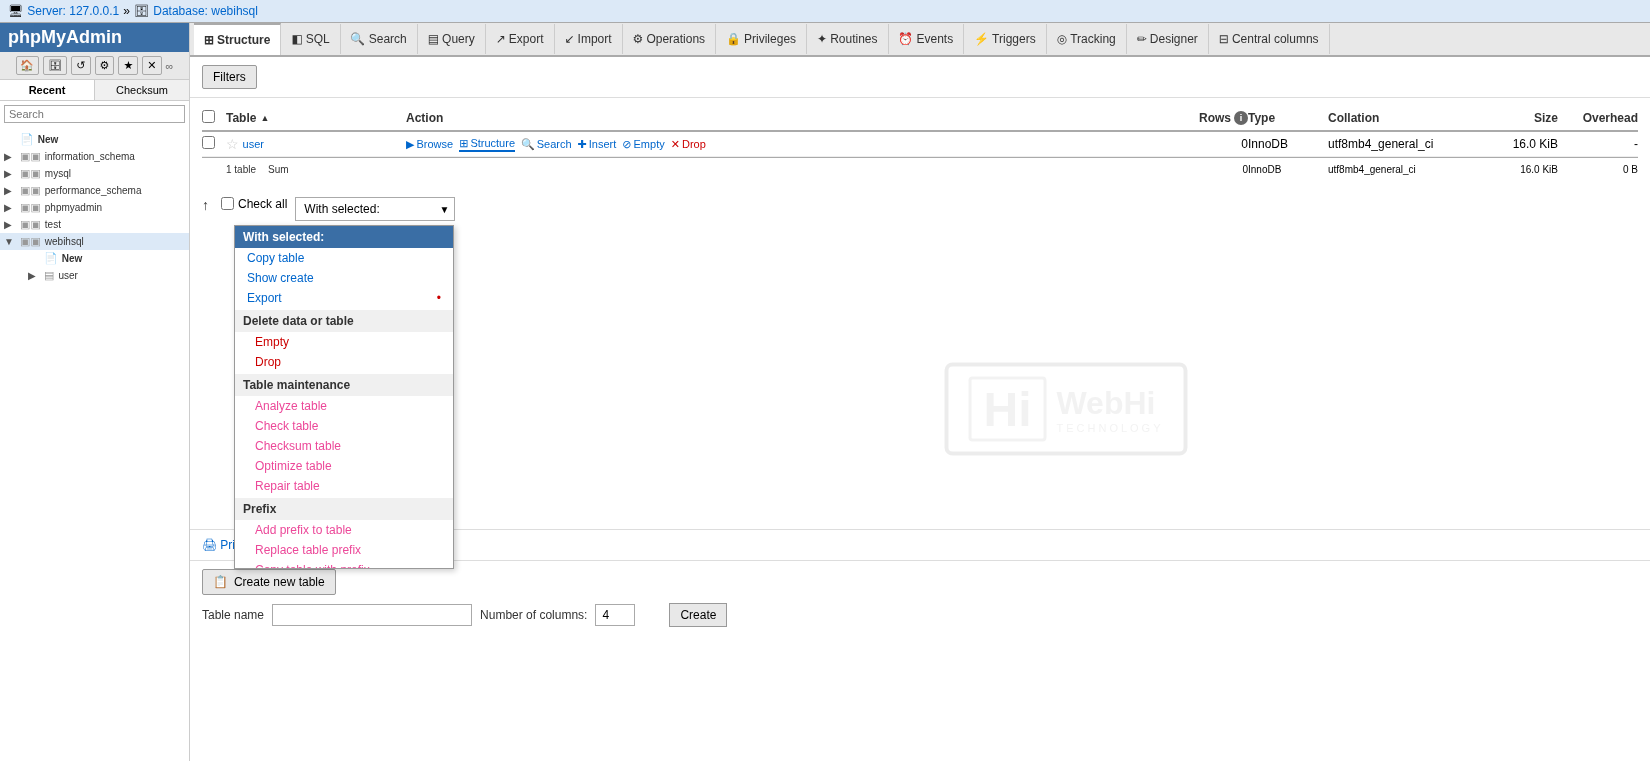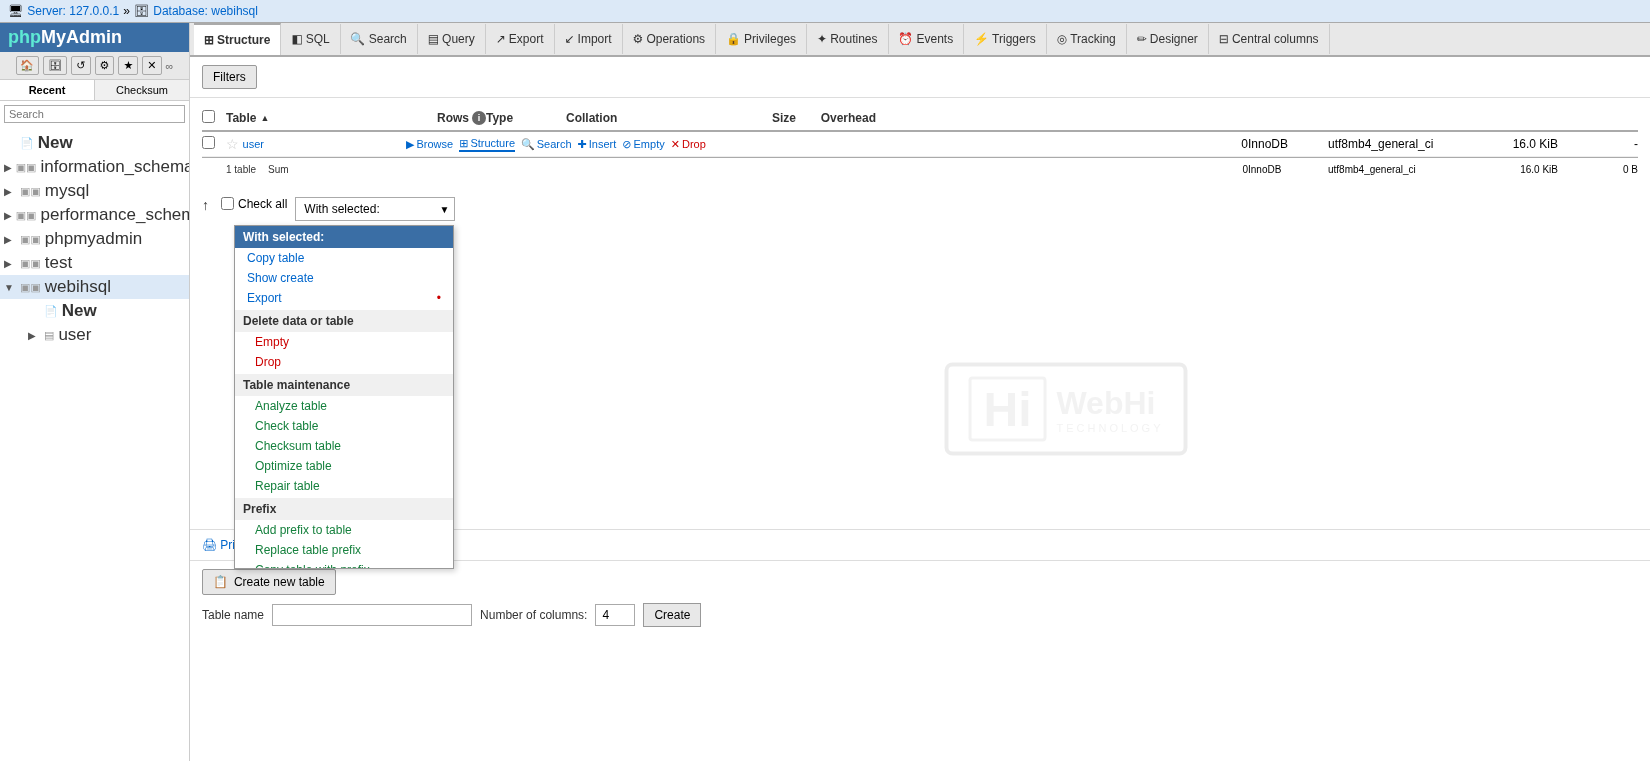--- a/index.html
+++ b/index.html
@@ -8,39 +8,39 @@
     
     .top-bar { background: #dce9f7; border-bottom: 1px solid #aaa; display: flex; align-items: center; padding: 4px 8px; font-size: 12px; gap: 4px; }
 
     
     .main-layout { display: flex; flex: 1; overflow: hidden; }
 
     
     .sidebar { width: 190px; background: #fff; border-right: 1px solid #ccc; display: flex; flex-direction: column; overflow-y: auto; }
     .sidebar-header { background: #3a6ea5; padding: 4px 8px; }
     .phpmyadmin-logo { color: #fff; font-size: 18px; font-weight: bold; }
-    .phpmyadmin-logo span.php { color: #5eead4; }
+    .phpmyadmin-logo span.php { color: #ffffff; }
     .phpmyadmin-logo span.myadmin { color: #fff; }
 
     .sidebar-toolbar { display: flex; align-items: center; justify-content: center; gap: 4px; padding: 4px; background: #e8e8e8; border-bottom: 1px solid #ccc; }
     .sidebar-toolbar button { background: none; border: 1px solid #aaa; cursor: pointer; padding: 2px 4px; border-radius: 2px; font-size: 11px; }
 
     .sidebar-tabs { display: flex; border-bottom: 1px solid #ccc; background: #f0f0f0; }
     .sidebar-tab { flex: 1; text-align: center; padding: 4px; cursor: pointer; font-size: 11px; border-right: 1px solid #ccc; }
     .sidebar-tab:last-child { border-right: none; }
     .sidebar-tab.active { background: #fff; font-weight: bold; }
 
     .sidebar-search { padding: 4px; }
     .sidebar-search input { width: 100%; border: 1px solid #aaa; padding: 2px 4px; font-size: 11px; }
 
     .sidebar-tree { flex: 1; overflow-y: auto; padding: 4px 0; }
     .tree-item { display: flex; align-items: center; gap: 4px; padding: 2px 4px; cursor: pointer; white-space: nowrap; }
     .tree-item.selected { background: #dce9f7; }
     .tree-item .expand-icon { width: 12px; font-size: 10px; color: #555; }
-    .tree-item .tree-label { color: #333; font-size: 17px; }
+    .tree-item .tree-label { color: #333; font-size: 10px; }
     .tree-item .tree-label.new-item { color: #333; font-weight: bold; }
     .tree-item.indent2 { padding-left: 28px; }
 
     
     .content-area { flex: 1; display: flex; flex-direction: column; overflow: hidden; }
 
     
     .tab-nav { background: #e8e8e8; border-bottom: 2px solid #aaa; display: flex; align-items: center; flex-wrap: nowrap; padding: 0 4px; overflow-x: auto; }
     .tab-item { display: flex; align-items: center; gap: 3px; padding: 8px 10px; cursor: pointer; font-size: 12px; color: #333; border-right: 1px solid #ccc; white-space: nowrap; }
     .tab-item.active { background: #fff; border-top: 2px solid #aaa; border-bottom: 2px solid #fff; margin-bottom: -2px; font-weight: bold; }
@@ -88,36 +88,36 @@
     .check-all-area { display: flex; align-items: flex-start; gap: 4px; }
     .back-arrow { font-size: 14px; color: #333; margin-right: 4px; cursor: pointer; }
 
     .with-selected-select { border: 1px solid #aaa; padding: 4px 24px 4px 8px; font-size: 12px; cursor: pointer; background: #fff; min-width: 160px; appearance: none; -webkit-appearance: none; }
 
     
     .dropdown-menu { position: absolute; top: 36px; left: 44px; background: #fff; border: 1px solid #999; z-index: 100; width: 220px; box-shadow: 2px 2px 6px rgba(0,0,0,0.2); }
     .dropdown-header { background: #3a6ea5; color: #fff; padding: 4px 8px; font-size: 12px; font-weight: bold; }
     .dropdown-item { padding: 3px 12px; font-size: 12px; color: #0066cc; cursor: pointer; }
     .dropdown-section-header { padding: 4px 8px; font-size: 12px; font-weight: bold; color: #333; background: #f0f0f0; margin-top: 2px; }
-    .dropdown-sub-item { padding: 3px 20px; font-size: 12px; color: #15803d; cursor: pointer; }
+    .dropdown-sub-item { padding: 3px 20px; font-size: 12px; color: #ec4899; cursor: pointer; }
     .dropdown-scrollable { max-height: 320px; overflow-y: auto; }
 
     
     .bottom-actions { padding: 8px 12px; display: flex; gap: 12px; align-items: center; border-top: 1px solid #ddd; }
     .bottom-link { color: #0066cc; text-decoration: none; font-size: 12px; display: flex; align-items: center; gap: 3px; }
 
     
     .create-table-section { padding: 8px 12px; border-top: 1px solid #ddd; }
     .create-table-btn { display: flex; align-items: center; gap: 6px; background: #e8e8e8; border: 1px solid #999; padding: 5px 10px; cursor: pointer; font-size: 12px; border-radius: 2px; }
     .table-name-row { display: flex; align-items: center; gap: 8px; margin-top: 8px; }
     .table-name-label { font-size: 12px; color: #333; }
     .table-name-input { border: 1px solid #aaa; padding: 3px 6px; font-size: 12px; width: 200px; }
     .num-cols-label { font-size: 12px; color: #333; }
     .num-cols-input { border: 1px solid #aaa; padding: 3px 6px; font-size: 12px; width: 40px; }
-    .create-btn { background: #e8e8e8; border: 1px solid #999; padding: 4px 10px; cursor: pointer; font-size: 12px; }
+    .create-btn { background: #e8e8e8; border: 1px solid #999; padding: 4px 10px; cursor: pointer; font-size: 12px; margin-left: 26px; }
 
     
     .watermark { position: absolute; top: 50%; left: 60%; transform: translate(-50%, -50%); opacity: 0.15; pointer-events: none; z-index: 0; }
     .watermark-box { border: 4px solid #888; border-radius: 8px; padding: 10px 20px; display: flex; flex-direction: column; align-items: center; }
 
     .sort-asc { font-size: 9px; }
     .info-icon { display: inline-flex; align-items: center; justify-content: center; width: 14px; height: 14px; border-radius: 50%; background: #666; color: #fff; font-size: 9px; font-weight: bold; cursor: help; }
 
     .star-icon { color: #ccc; font-size: 14px; }
 
@@ -290,20 +290,21 @@
       <div class="table-section">
 
         <div class="table-header-row">
           <div class="col-checkbox">
             <input type="checkbox" style="">
           </div>
           <div class="col-table">
             <span>Table</span>
             <span class="sort-asc">▲</span>
           </div>
+          <div class="col-action">Action</div>
           <div class="col-rows">
             <span>Rows</span>
             <span class="info-icon">i</span>
           </div>
           <div class="col-type">Type</div>
           <div class="col-collation">Collation</div>
           <div class="col-size">Size</div>
           <div class="col-overhead">Overhead</div>
         </div>
 

